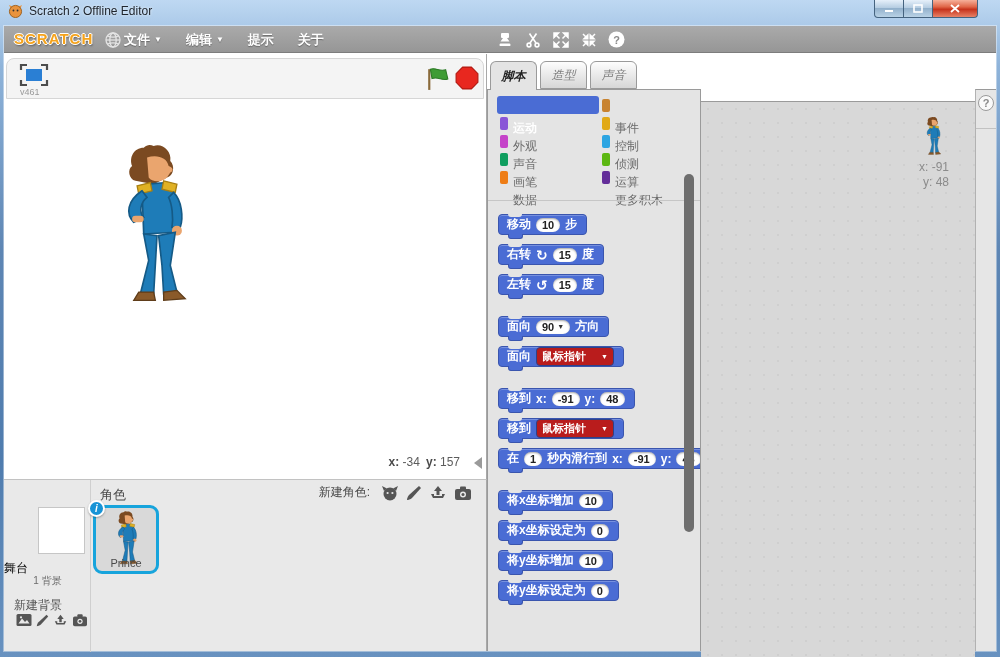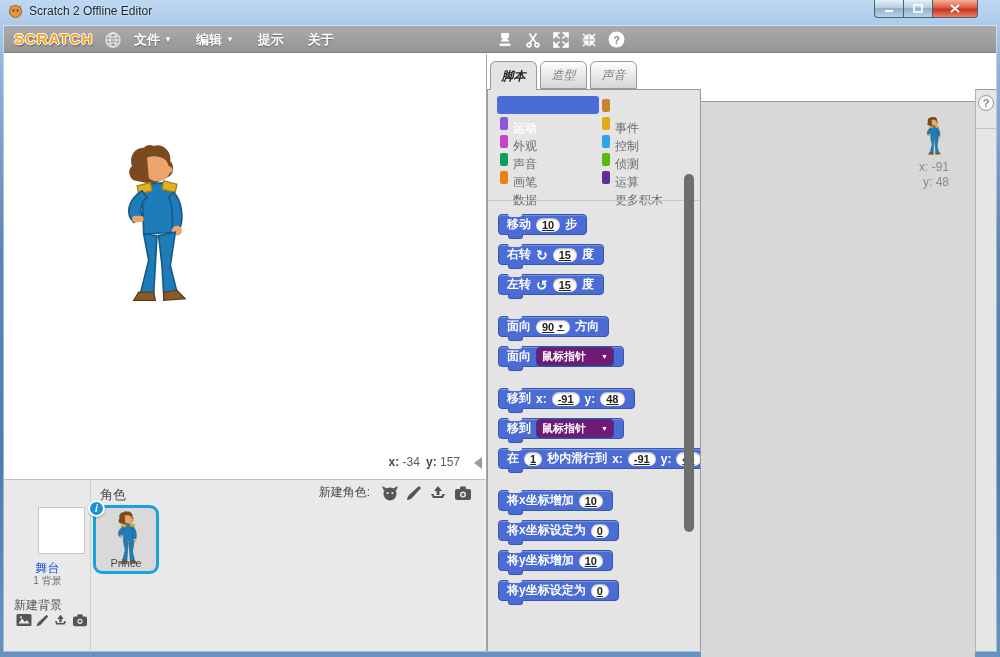--- a/index.html
+++ b/index.html
@@ -28,21 +28,21 @@
           box-shadow:0 0 0 1px rgba(255,255,255,.4); }
 
   
   .menubar { position:absolute; left:0; top:0; width:992px; height:27px;
              background:linear-gradient(180deg,#aaaaaa,#969696); border-bottom:1px solid #7d7d7d;
              display:flex; align-items:center; }
   .logo { position:absolute; left:10px; top:4px; font-size:15px; font-weight:bold; letter-spacing:1px;
           color:#f5a31c;
           text-shadow:-1px 0 #fff,1px 0 #fff,0 -1px #fff,0 1px #fff,1px 2px 2px rgba(0,0,0,.4); }
   .globe { position:absolute; left:100px; top:5px; }
-  .menu-items { position:absolute; left:130px; top:0; height:27px; display:flex; gap:24px; align-items:center;text-align:right; }
+  .menu-items { position:absolute; left:120px; top:0; height:27px; display:flex; gap:24px; align-items:center;text-align:right; }
   .menu-item { color:#fff; font-size:13px; font-weight:bold; text-shadow:0 1px 1px rgba(0,0,0,.35);
                display:flex; gap:4px; align-items:center; }
   .menu-item .arr { font-size:8px; }
   .toolbar { position:absolute; left:492px; top:5px; display:flex; gap:11px; align-items:center; }
   .tool { width:17px; height:17px; display:flex; align-items:center; justify-content:center; }
 
   
   .workspace { position:absolute; left:0; top:28px; width:992px; height:597px; background:#fff; }
 
   
@@ -64,21 +64,21 @@
 
   
   .sprites-pane { position:absolute; left:0; top:425px; width:483px; height:172px; background:#e9e9e9;
                   border-top:1px solid #c2c2c2; border-right:1px solid #a8a8a8; }
   .sp-header-title { position:absolute; left:96px; top:6px; font-size:13px; color:#4a4a4a; }
   .new-sprite { position:absolute; right:14px; top:4px; display:flex; align-items:center; gap:7px; }
   .new-sprite .lbl { font-size:12px; color:#4a4a4a; margin-right:4px;margin-left:30px; }
   .sp-leftcol { position:absolute; left:0; top:0; width:87px; height:172px; border-right:1px solid #cfcfcf; }
   .stage-thumb { position:absolute; left:34px; top:27px; width:47px; height:47px; background:#fff;
                  border:1px solid #c6c6c6; }
-  .stage-name { position:absolute; left:0; top:80px; width:87px; text-align:center; font-size:12px; color:#1d4ed8; }
+  .stage-name { position:absolute; left:0; top:80px; width:87px; font-size:12px; color:#000000; }
   .stage-backdrops { position:absolute; left:0; top:94px; width:87px; text-align:center; font-size:10px; color:#6b6b6b; }
   .new-backdrop-lbl { position:absolute; left:10px; top:117px; font-size:12px; color:#555; }
   .backdrop-icons { position:absolute; left:12px; top:133px; display:flex; gap:4px; align-items:center; }
   .sprite-card { position:absolute; left:89px; top:25px; width:66px; height:69px; background:#d9d9d9;
                  border:3px solid #17a4dc; border-radius:9px; }
   .sprite-card svg.thumb { position:absolute; left:13px; top:2px; }
   .sprite-card .name { position:absolute; left:0; bottom:2px; width:100%; text-align:center;
                        font-size:11px; color:#4a4a4a; }
   .info-badge { position:absolute; left:-8px; top:-8px; width:17px; height:17px; border-radius:50%;
                 background:#1793d6; border:2px solid #fff; color:#fff; font-size:10px; font-weight:bold;
@@ -108,23 +108,23 @@
   .pblock { position:relative; display:inline-flex; align-items:center; gap:5px; height:21px;
             padding:0 9px 0 8px; background:#4a6cd4; border:1px solid #3a55ae; border-radius:4px;
             color:#fff; font-size:12px; font-weight:bold; white-space:nowrap;
             box-shadow:inset 0 1px 0 rgba(255,255,255,.25); }
   .pblock::before { content:""; position:absolute; left:9px; top:-1px; width:14px; height:3px;
             background:#e4e4e4; border-radius:0 0 3px 3px; }
   .pblock::after { content:""; position:absolute; left:9px; bottom:-5px; width:13px; height:4px;
             background:#4a6cd4; border:1px solid #3a55ae; border-top:none; border-radius:0 0 3px 3px; }
   .b-num { background:#fff; color:#222; font-size:11px; font-weight:bold; border-radius:9px;
            padding:1px 6px; line-height:12px; box-shadow:inset 0 1px 2px rgba(0,0,0,.35);
-           display:inline-flex; align-items:center; gap:3px;text-decoration:underline; }
+           display:inline-flex; align-items:center; gap:3px; }
   .b-num .caret-dark { font-size:7px; color:#333; }
-  .b-dd { background:#701a75; border:1px solid #2e4288; border-radius:4px; padding:1px 5px;
+  .b-dd { background:#b91c1c; border:1px solid #2e4288; border-radius:4px; padding:1px 5px;
           font-size:11px; font-weight:bold; color:#fff; display:inline-flex; align-items:center; gap:15px; }
   .b-dd .caret { font-size:7px; }
   .b-icon { font-size:14px; line-height:1; font-weight:bold; }
   .palette-scrollbar { position:absolute; left:197px; top:120px; width:10px; height:358px;
           background:#6e6e6e; border-radius:6px; z-index:5; }
 
   
   .script-col { position:absolute; left:697px; top:35px; width:274px; height:643px; background:#d8d8d8;
                 border-top:1px solid #9a9a9a;
                 background-image:radial-gradient(#cfcfcf 1px, transparent 1px); background-size:14px 14px;margin-top:12px; }
@@ -268,20 +268,42 @@
               <circle cx="8.5" cy="8.5" r="8" fill="#fff"></circle>
               <text x="8.5" y="12.5" text-anchor="middle" font-size="11" font-weight="bold" fill="#8a8a8a">?</text>
             </svg>
         </div>
       </div>
     </div>
 
     <div class="workspace">
 
       <div class="stage-col">
+        <div class="stage-header">
+          <div class="fullscreen-btn">
+            <svg width="30" height="24" viewBox="0 0 30 24">
+                <g stroke="#4c4c4c" stroke-width="2.2" fill="none">
+                  <path d="M2,7 L2,2 L8,2 M22,2 L28,2 L28,7 M28,17 L28,22 L22,22 M8,22 L2,22 L2,17"></path>
+                </g>
+                <rect x="7" y="6" width="16" height="12" fill="#2a7fd4"></rect>
+              </svg>
+          </div>
+          <div class="version">v461</div>
+          <div class="flag-btn">
+            <svg width="24" height="24" viewBox="0 0 22 22">
+                <path d="M3,2 L3,21" stroke="#8a6a3a" stroke-width="2"></path>
+                <path d="M4,2 C9,0 12,4.5 18,2.5 L20,11 C14.5,13 11.5,8.5 5.5,10.5 Z" fill="#3f9c35" stroke="#2d7a26"></path>
+              </svg>
+          </div>
+          <div class="stop-btn">
+            <svg width="24" height="24" viewBox="0 0 22 22">
+                <polygon points="7,1 15,1 21,7 21,15 15,21 7,21 1,15 1,7" fill="#e8271f" stroke="#b01810"></polygon>
+              </svg>
+          </div>
+        </div>
         <div class="stage-canvas">
           <svg class="stage-sprite" viewBox="0 0 60 100">
               <use href="#prince"></use>
             </svg>
         </div>
         <div class="mouse-pos">
           <span><b>x:</b> <span>-34</span></span>
           <span><b>y:</b> <span>157</span></span>
         </div>
         <div class="shrink-arrow"></div>

